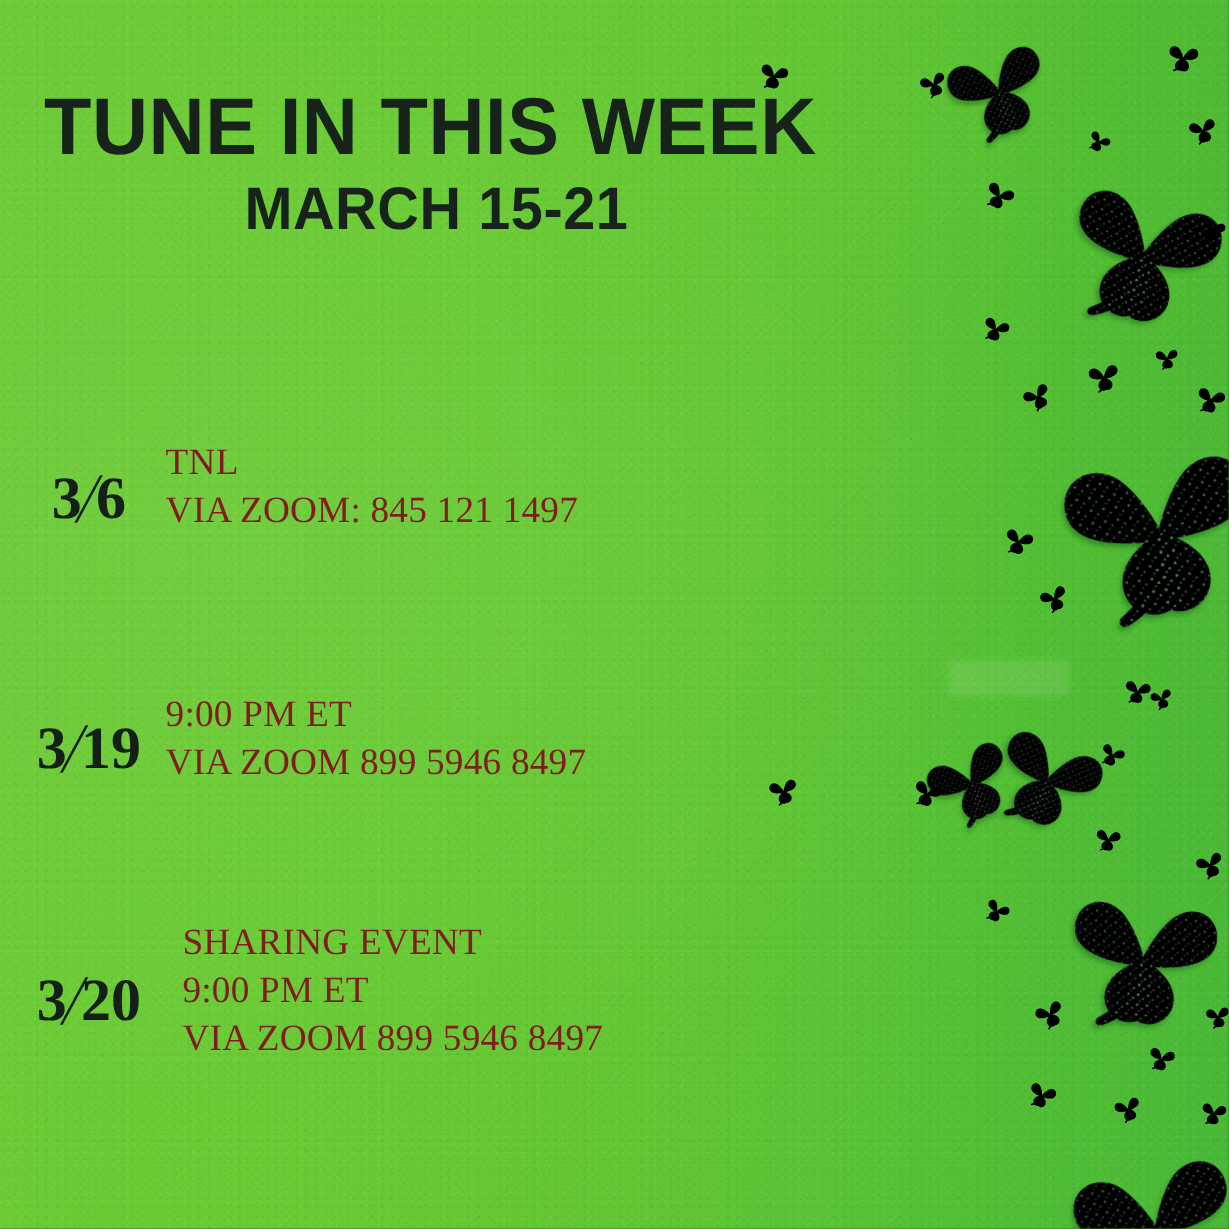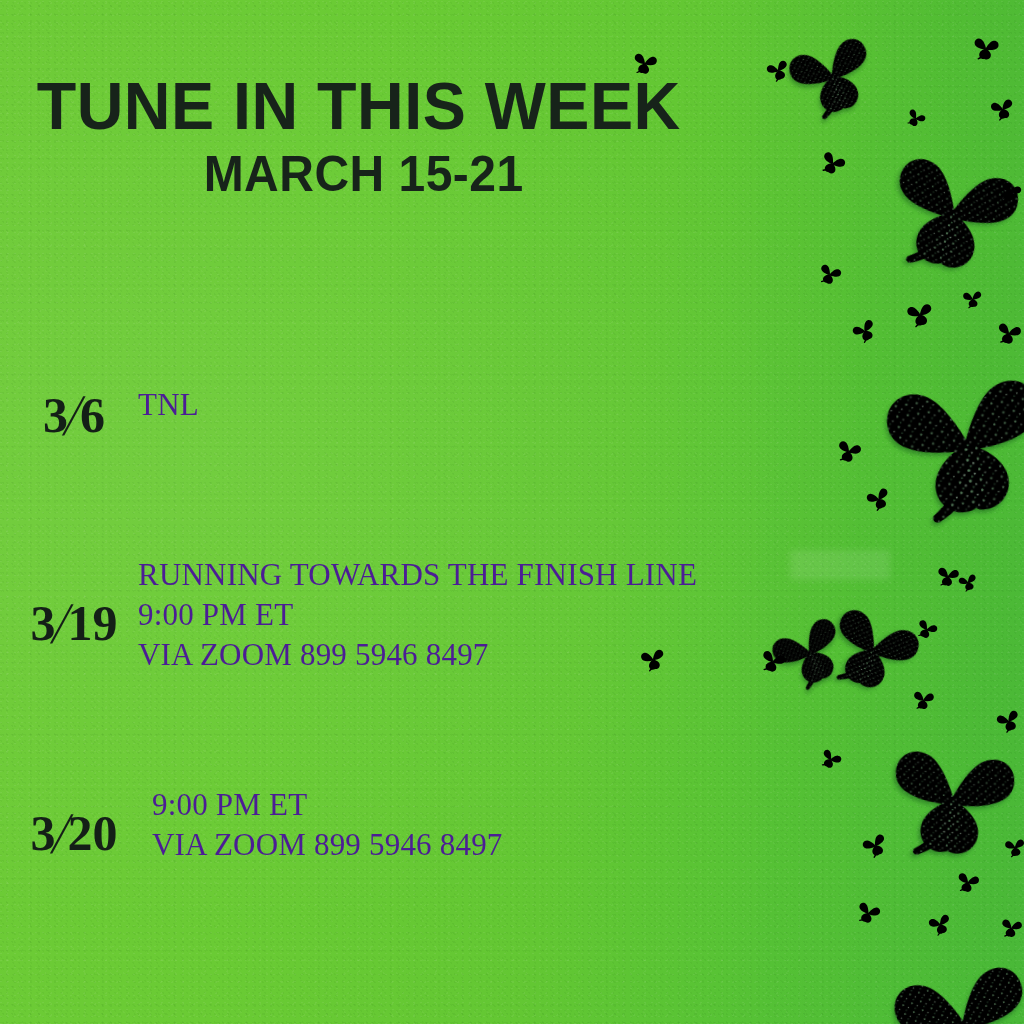--- a/index.html
+++ b/index.html
@@ -127,21 +127,21 @@
   .event-date .slash {
     display: inline-block;
     transform: skewX(-14deg) scaleY(1.18);
     font-weight: 400;
     margin: 0 -1px;
   }
   .event-lines {
     font-family: "Liberation Serif", serif;
     font-size: 31px;
     line-height: 1.28;
-    color: #4c1d95;
+    color: #7f1d1d;
     letter-spacing: .2px;
     white-space: nowrap;
   }
   .event-lines .ln { display: block; }
 
   
   #event-0 .event-lines { margin-left: 8px; }
   #event-0 .event-date  { transform: translateY(10px); }
   #event-1 .event-lines { margin-left: 8px; }
   #event-1 .event-date  { transform: translateY(8px); }
@@ -394,32 +394,33 @@
   <div class="title-block">
     <h1 class="main-title">TUNE IN THIS WEEK</h1>
     <h2 class="sub-title">MARCH 15-21</h2>
   </div>
 
   <div class="events" id="events-list">
       <div class="event" id="event-0">
         <div class="event-date"><span>3</span><span class="slash">/</span><span>6</span></div>
         <div class="event-lines">
           <span class="ln">TNL</span>
+          <span class="ln">VIA ZOOM: 845 121 1497</span>
         </div>
       </div>
       <div class="event" id="event-1">
         <div class="event-date"><span>3</span><span class="slash">/</span><span>19</span></div>
-        <div class="event-lines">
-          <span class="ln">RUNNING TOWARDS THE FINISH LINE</span>
-          <span class="ln">9:00 PM ET</span>
-          <span class="ln">VIA ZOOM 899 5946 8497</span>
-        </div>
-      </div>
-      <div class="event" id="event-2">
-        <div class="event-date"><span>3</span><span class="slash">/</span><span>20</span></div>
         <div class="event-lines">
           <span class="ln">9:00 PM ET</span>
           <span class="ln">VIA ZOOM 899 5946 8497</span>
         </div>
       </div>
+      <div class="event" id="event-2">
+        <div class="event-date"><span>3</span><span class="slash">/</span><span>20</span></div>
+        <div class="event-lines">
+          <span class="ln">SHARING EVENT</span>
+          <span class="ln">9:00 PM ET</span>
+          <span class="ln">VIA ZOOM 899 5946 8497</span>
+        </div>
+      </div>
     </div>
 
 </div>
 
 </body></html>

